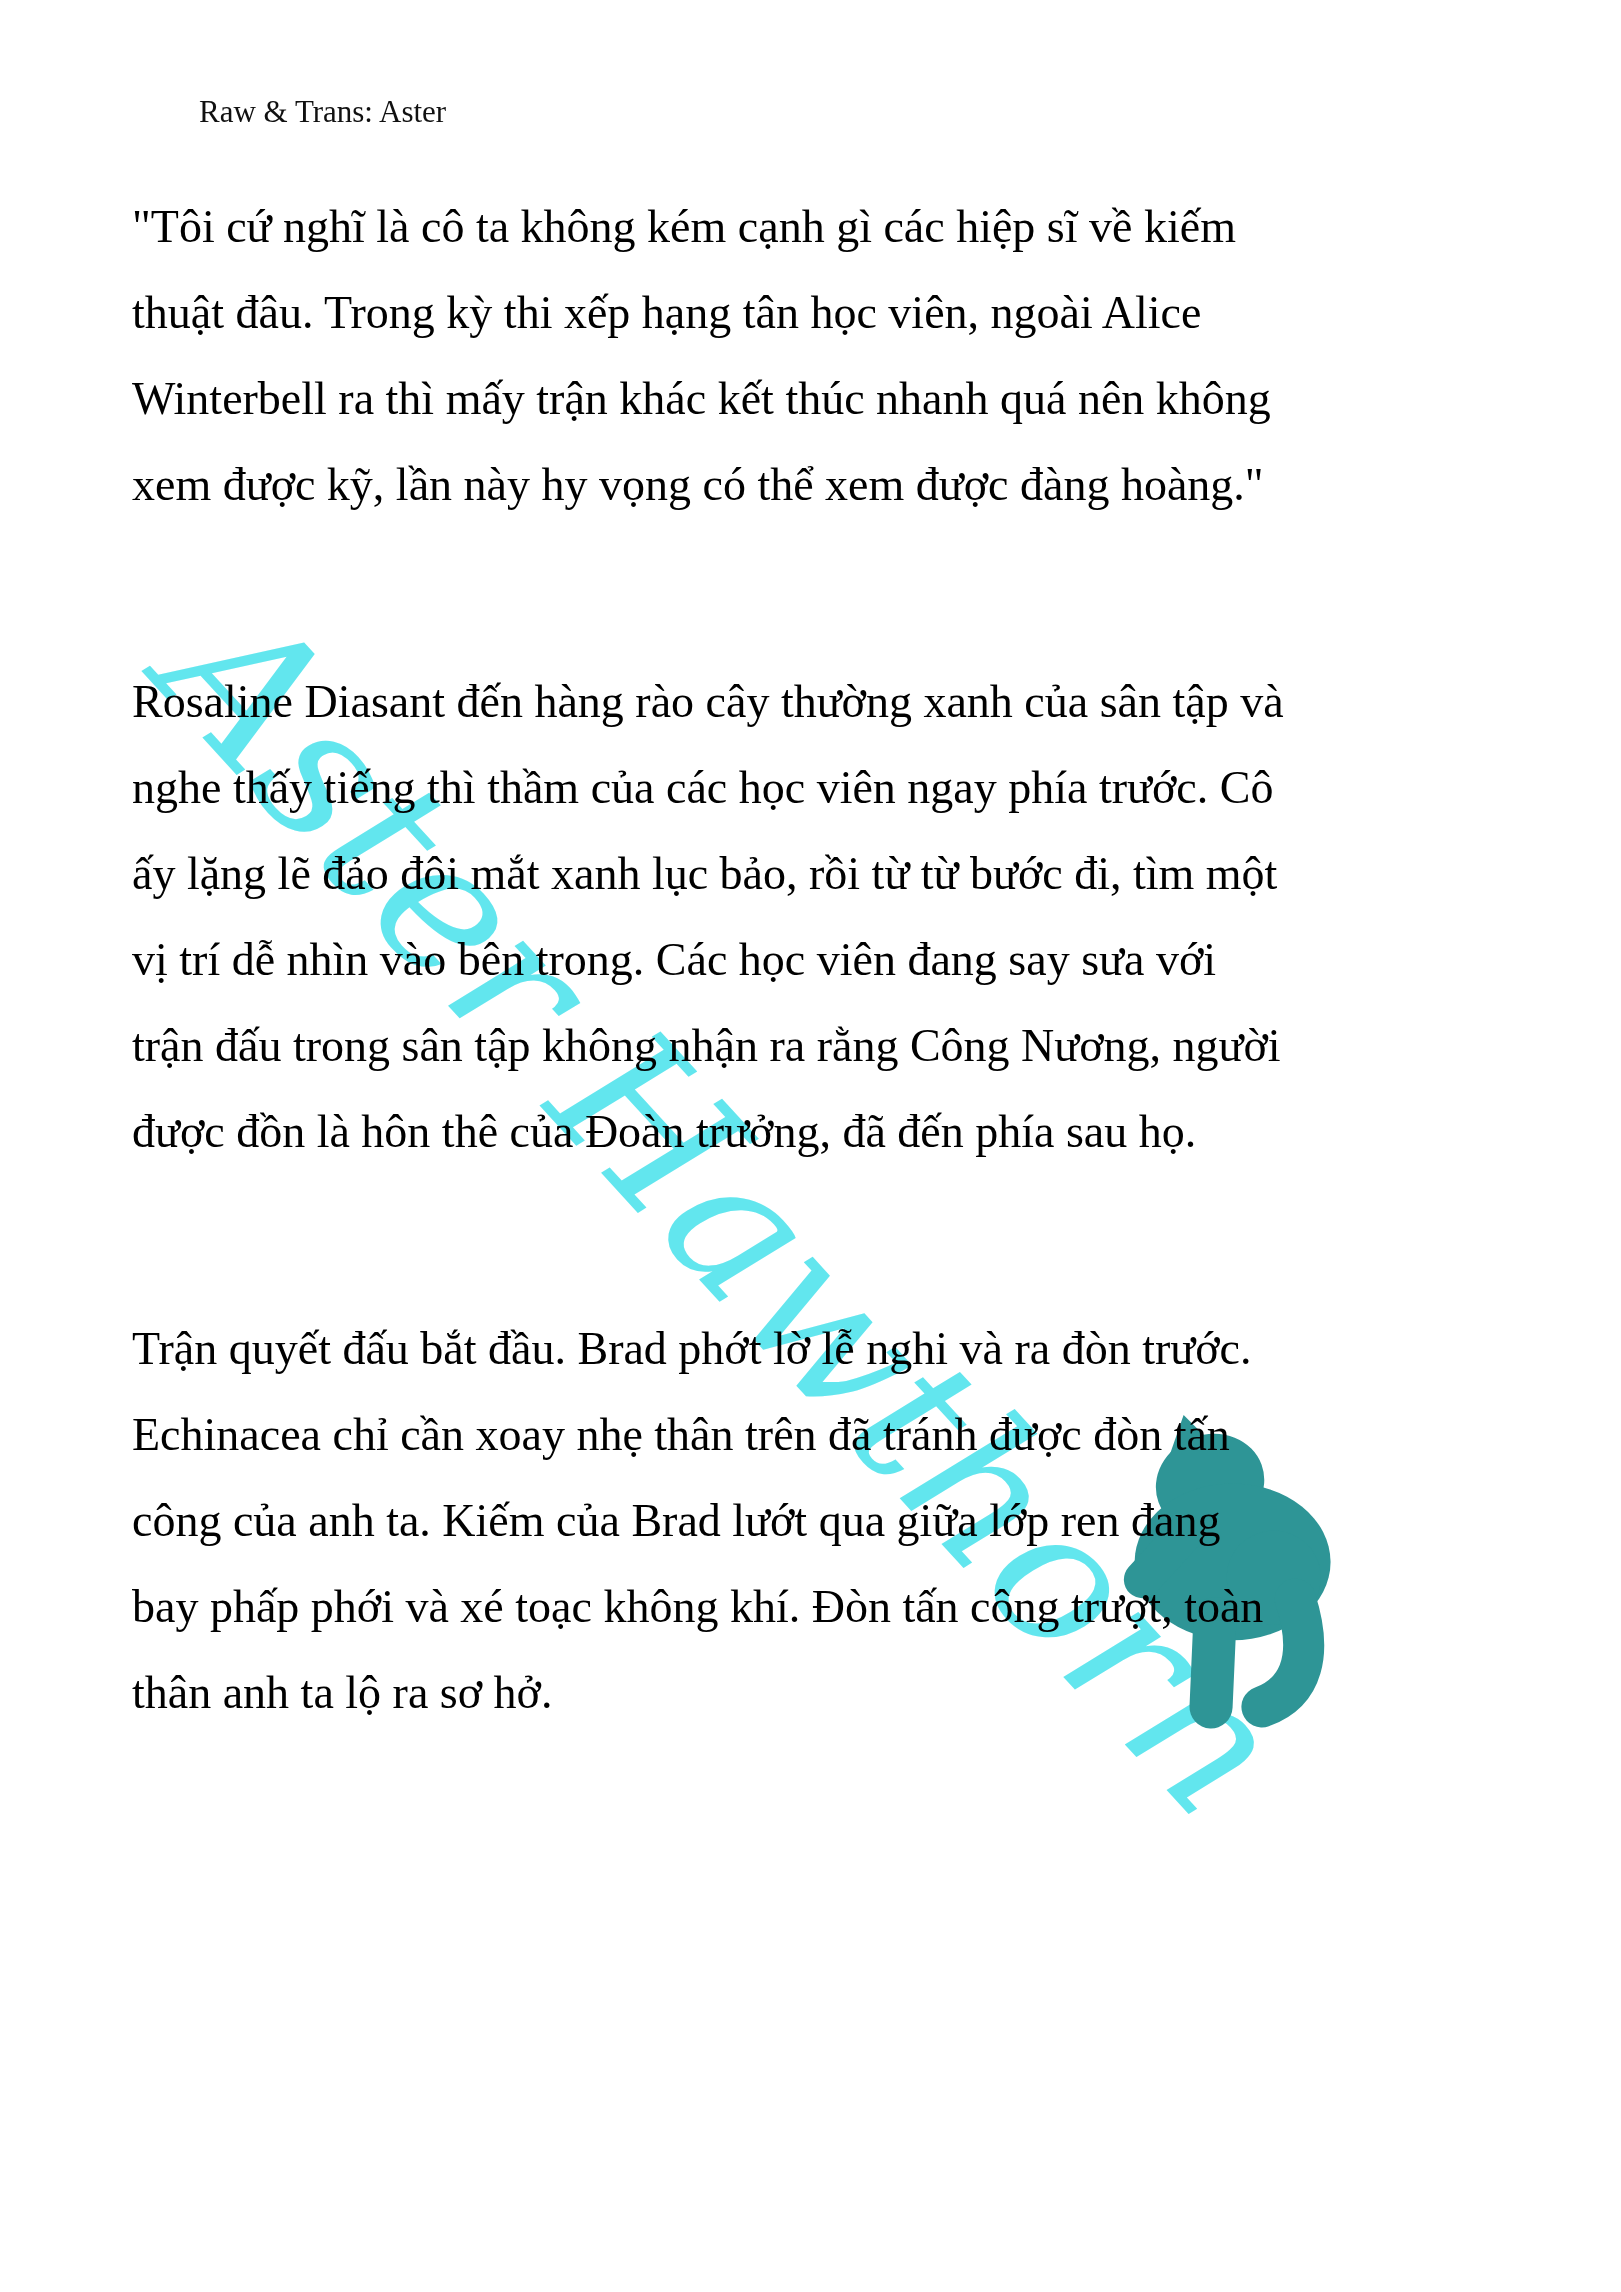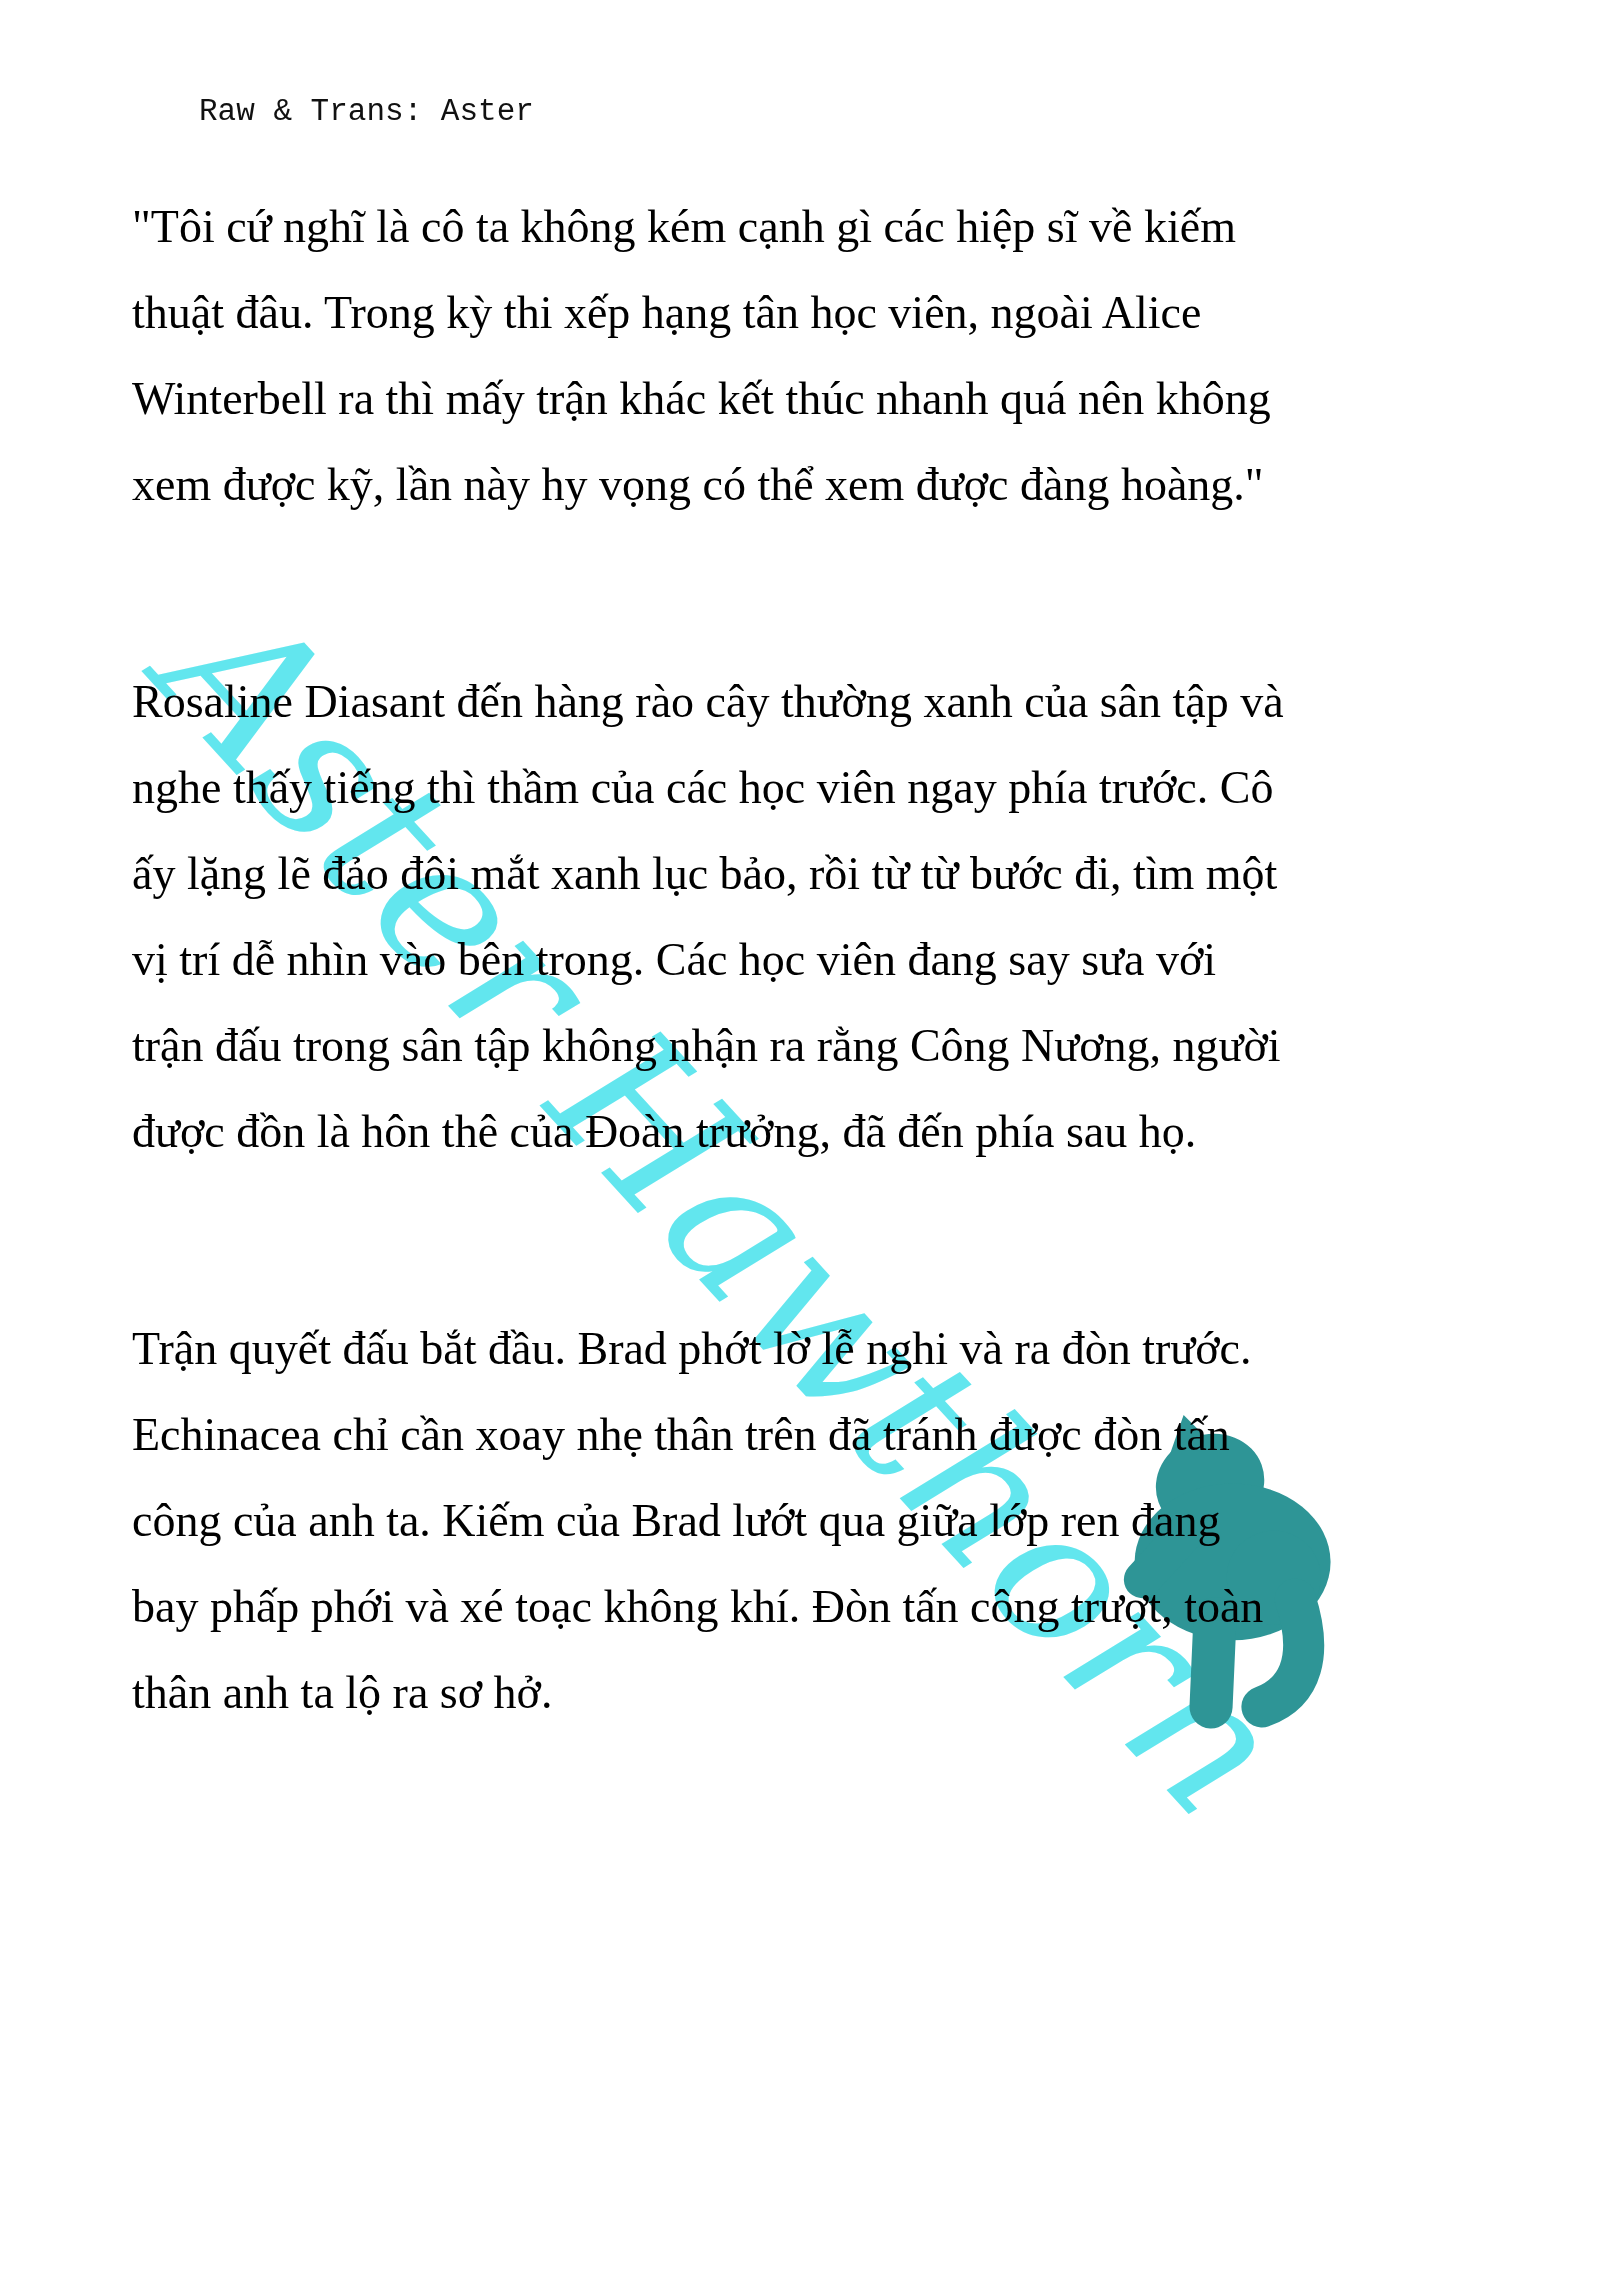--- a/index.html
+++ b/index.html
@@ -10,21 +10,21 @@
     height: 2293px;
     background: #ffffff;
     overflow: hidden;
     font-family: "Liberation Serif", serif;
     color: #000000;
   }
   .header {
     position: absolute;
     left: 199px;
     top: 94px;
-    font-family: Liberation Mono, monospace;
+    font-family: Liberation Serif, serif;
     font-size: 31px;
     line-height: 35px;
     color: #111111;
     z-index: 4;
   }
   .watermark {
     position: absolute;
     left: 270px;
     top: 573px;
     font-family: "DejaVu Serif", serif;

